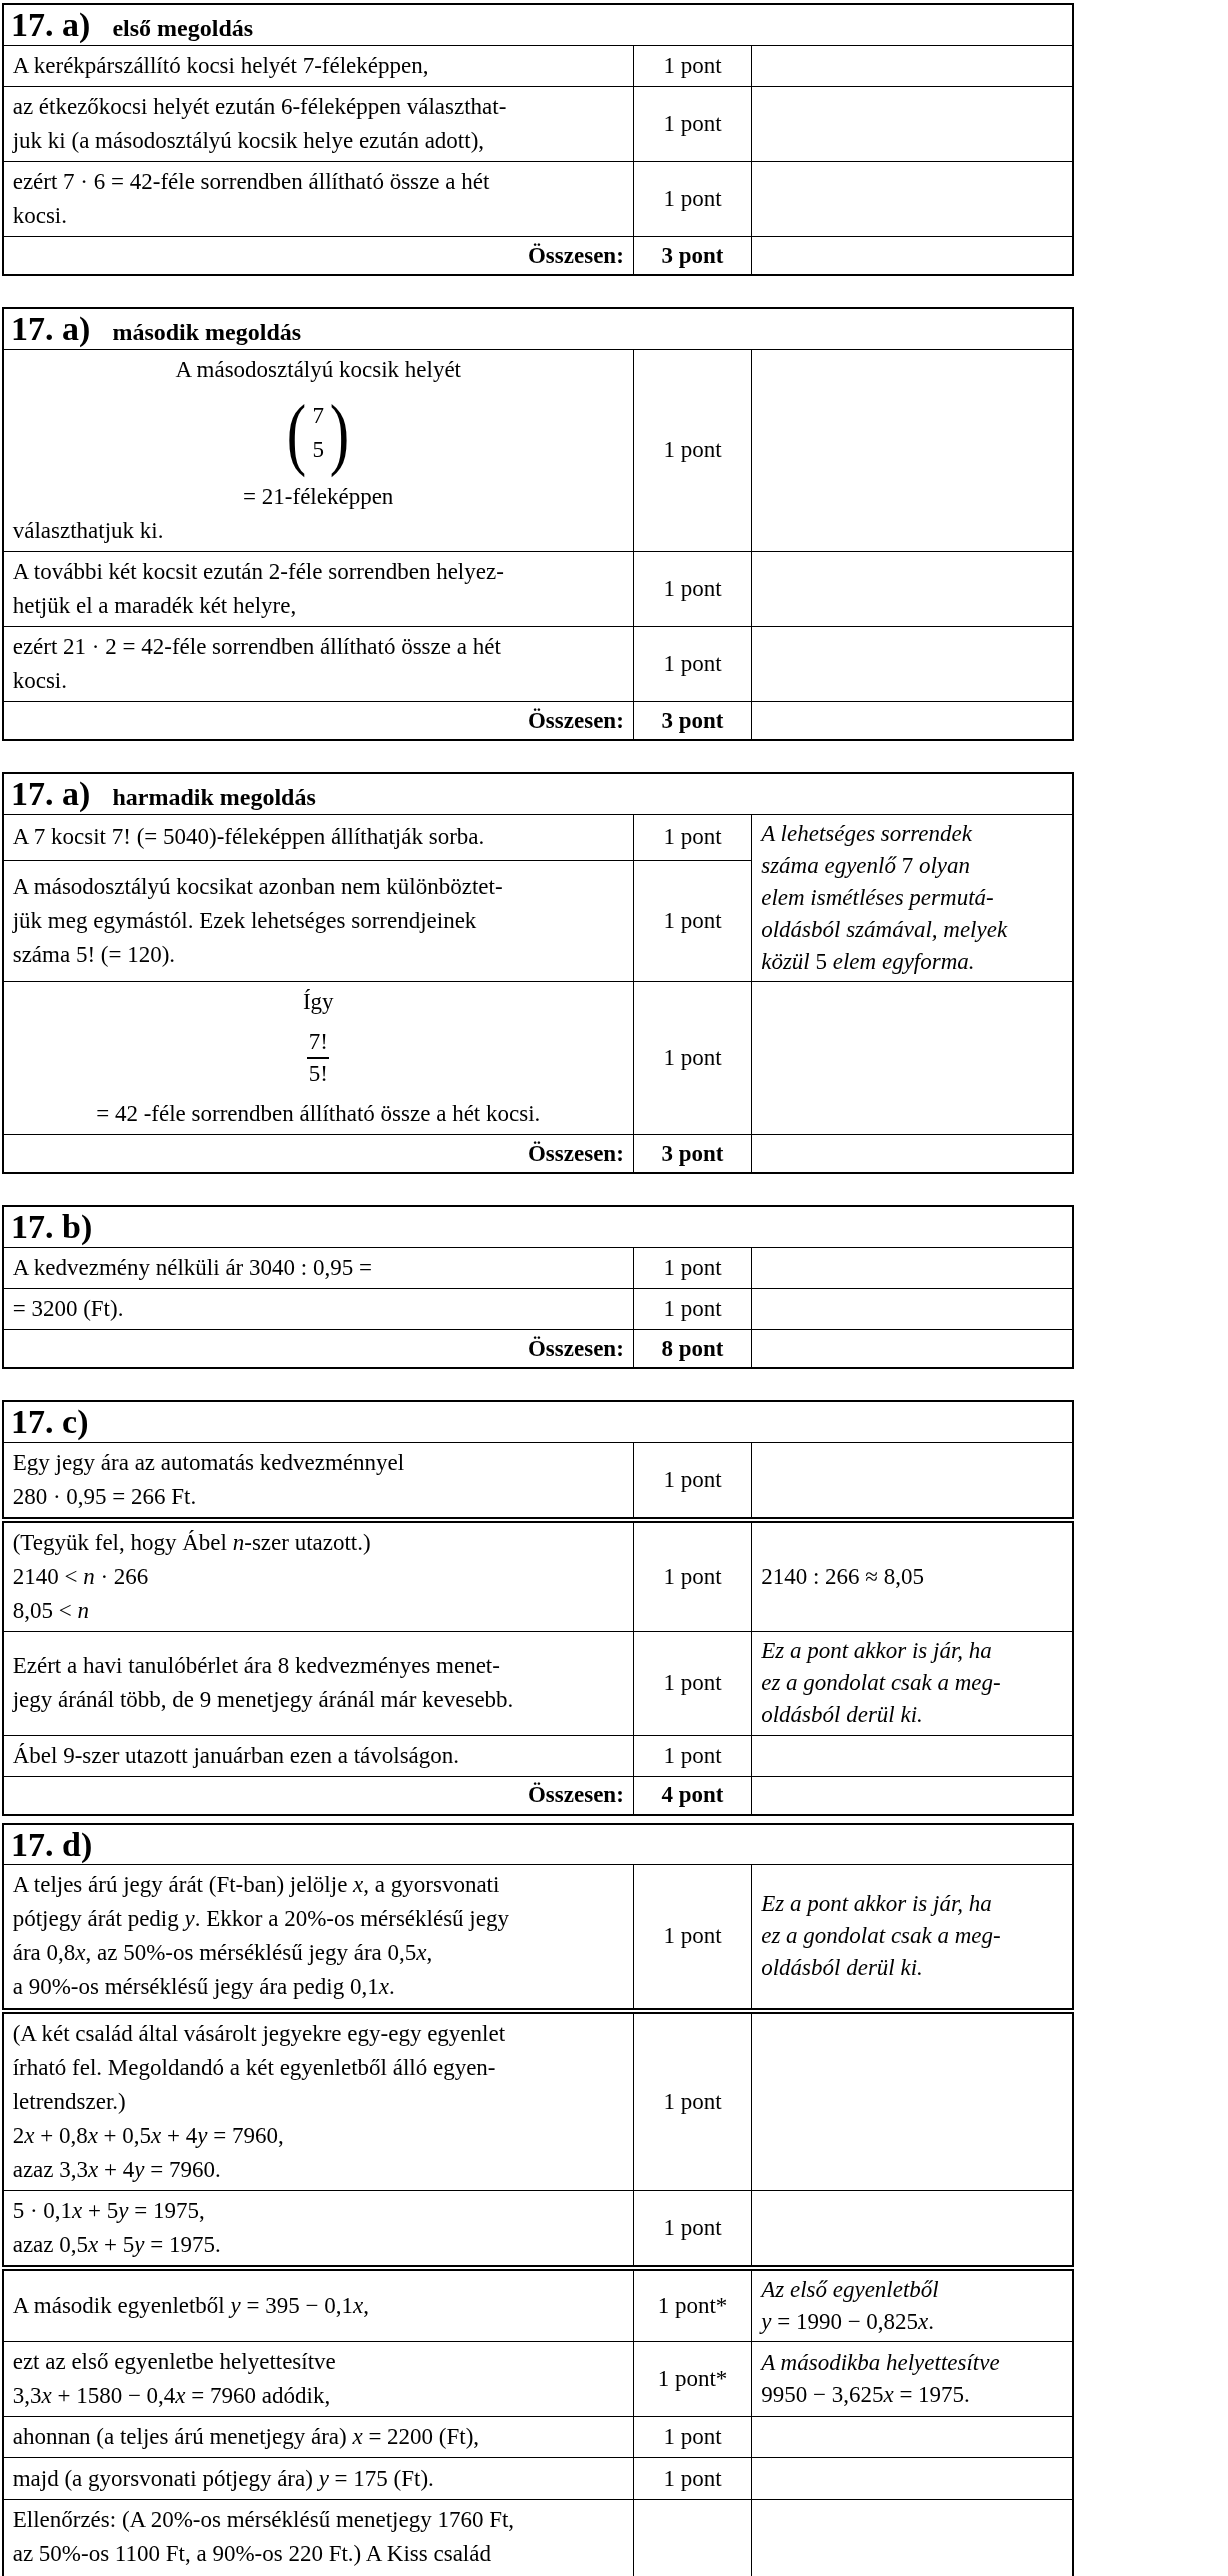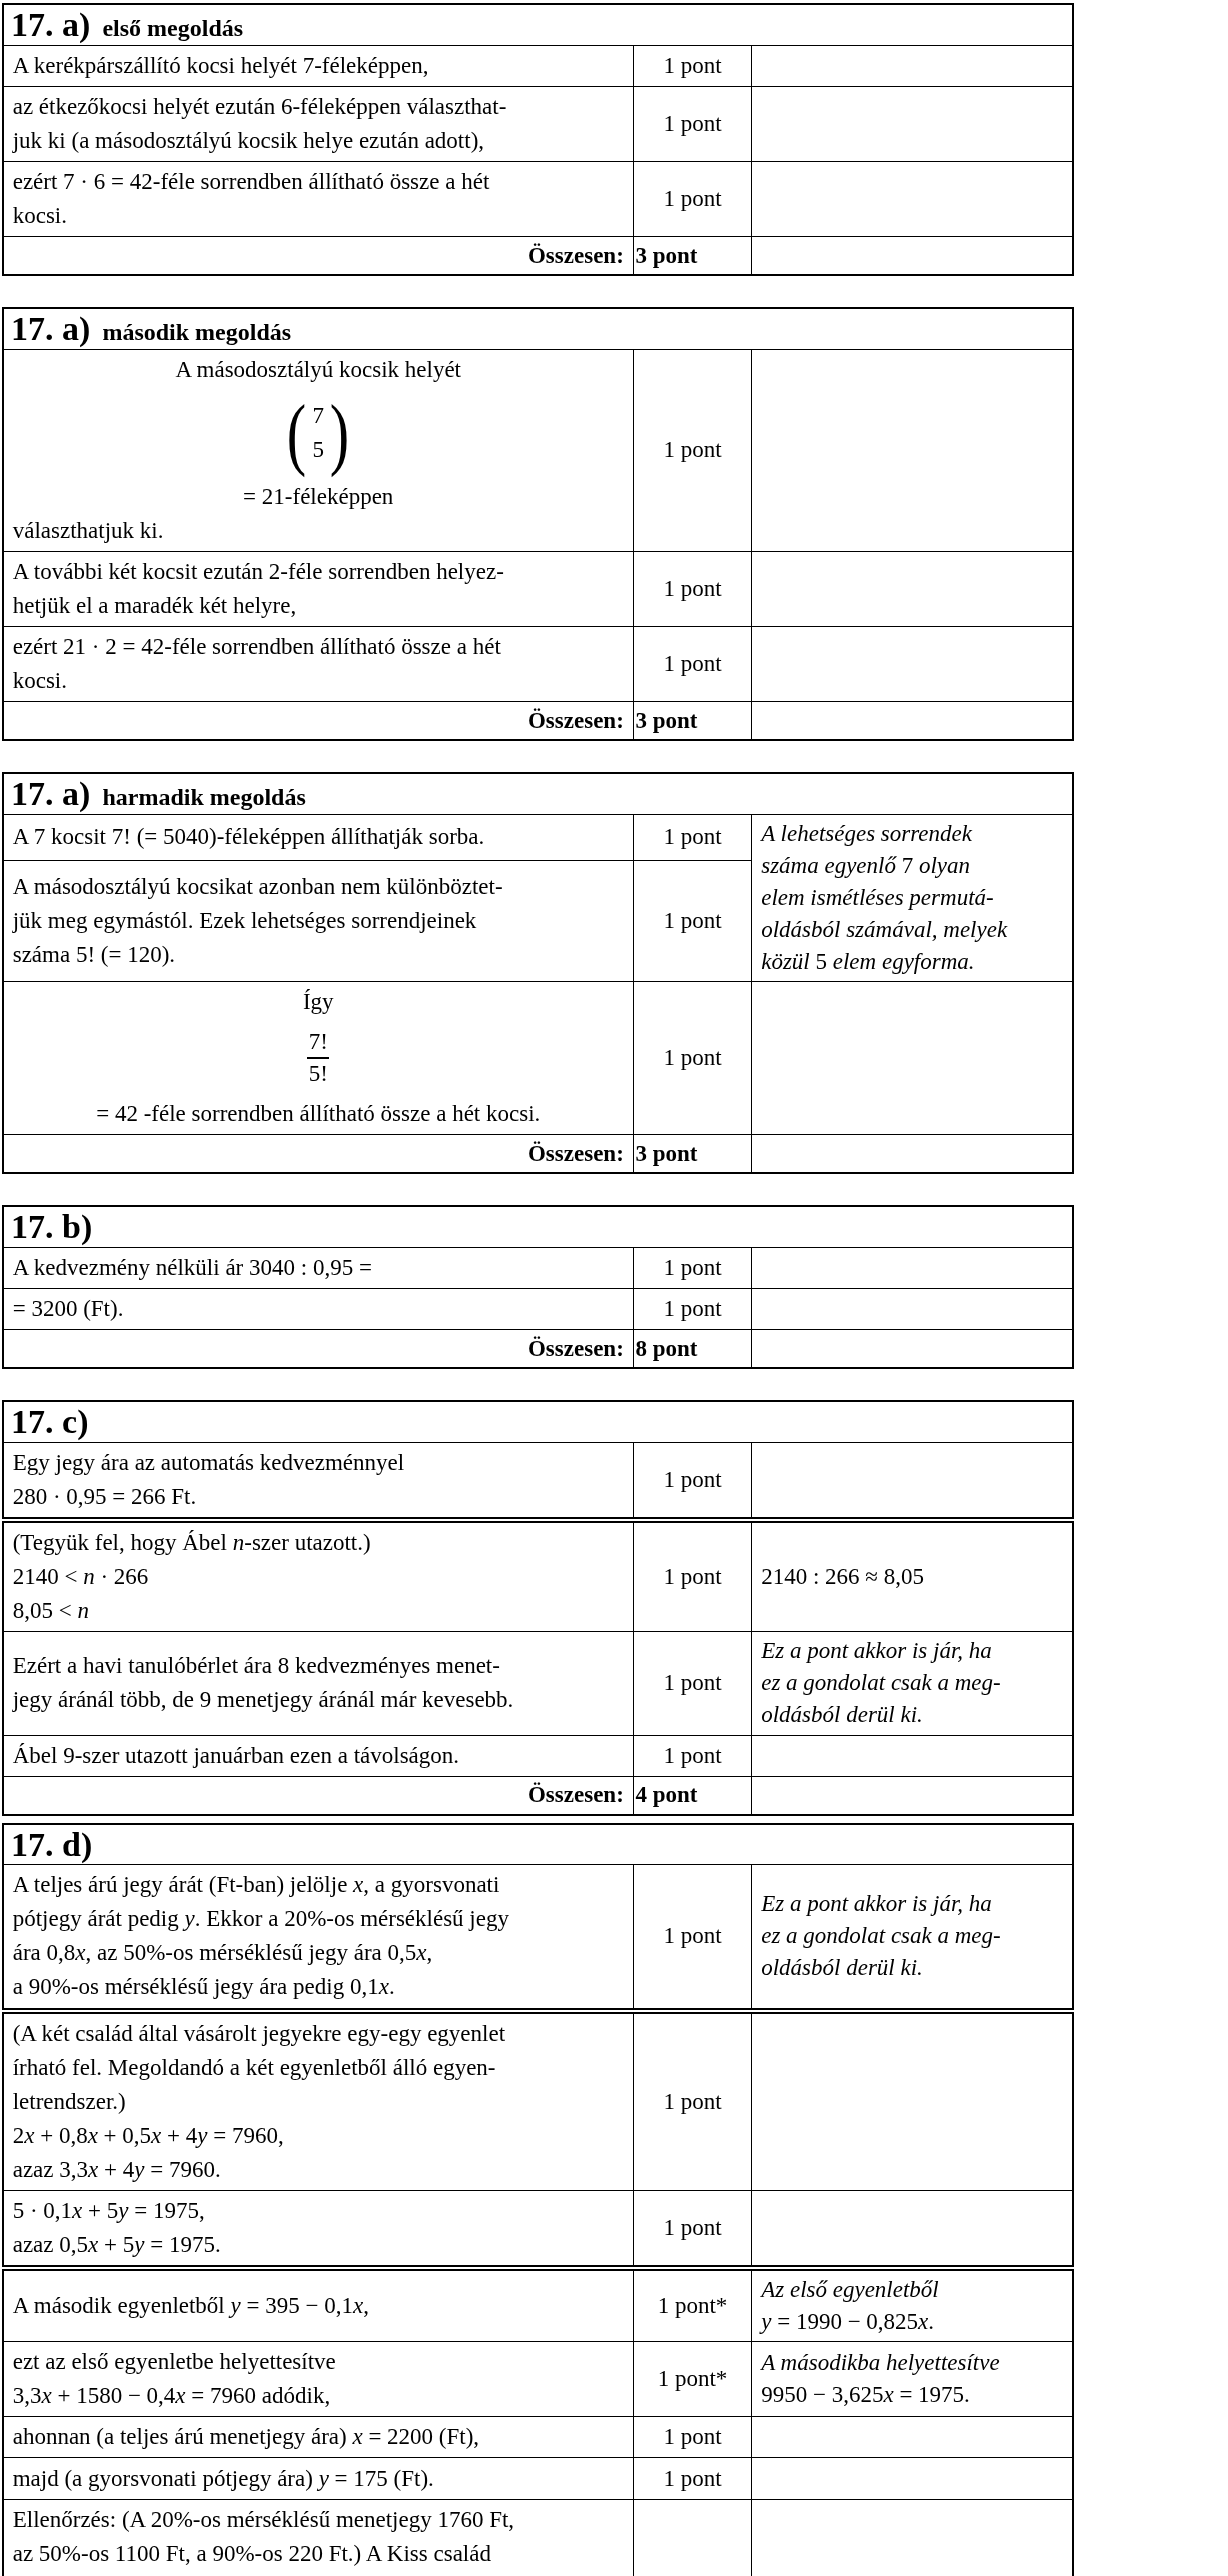--- a/index.html
+++ b/index.html
@@ -12,28 +12,28 @@
   table.mk{
     border-collapse:collapse;table-layout:fixed;width:1070px;
     margin:0 0 31px 0;border:2.3px solid #000;
   }
   table.mk.gap-sm{margin-bottom:7px;}
   table.mk.gap-0{margin-bottom:0;}
   col.c1{width:631px}col.c2{width:118px}col.c3{width:321px}
   td{border:1.5px solid #000;vertical-align:middle;box-sizing:border-box;}
   td.thead{padding:0.8px 7.6px;height:41px;}
   .hnum{font-weight:bold;font-size:34px;}
-  .hsub{font-weight:bold;font-size:24px;margin-left:12px;}
+  .hsub{font-weight:bold;font-size:24px;margin-left:22px;}
   td.desc{padding:3.1px 9.2px;line-height:34px;}
   td.pts{text-align:center;padding:3.1px 1.5px;line-height:34px;}
   td.note{padding:3.1px 9.2px;line-height:32px;vertical-align:middle;}
   td.desc i, td.note i{font-style:italic;}
   tr.dbl td{border-top:6.1px double #000;}
   td.tlabel{text-align:right;font-weight:bold;padding:1.5px 9.2px;line-height:34px;}
-  td.tpts{font-weight:bold;padding:1.5px 1.5px;line-height:34px;}
+  td.tpts{text-align:center;font-weight:bold;padding:1.5px 1.5px;line-height:34px;}
   .mline{display:flex;align-items:center;gap:6.1px;flex-wrap:wrap;flex-direction:column;}
   .binom{display:inline-flex;align-items:center;margin:3.1px 3.1px;}
   .binom .bp{font-size:81px;line-height:0.92;transform:scaleX(0.72);font-weight:400;}
   .binom .bs{display:inline-flex;flex-direction:column;align-items:center;line-height:34px;padding:0 2.3px;}
   .frac{display:inline-flex;flex-direction:column;align-items:center;line-height:30.5px;margin:1.5px 6.1px;}
   .frac .fn{border-bottom:2.3px solid #000;padding:0 1.5px;}
 </style>
 </head>
 <body>
 

